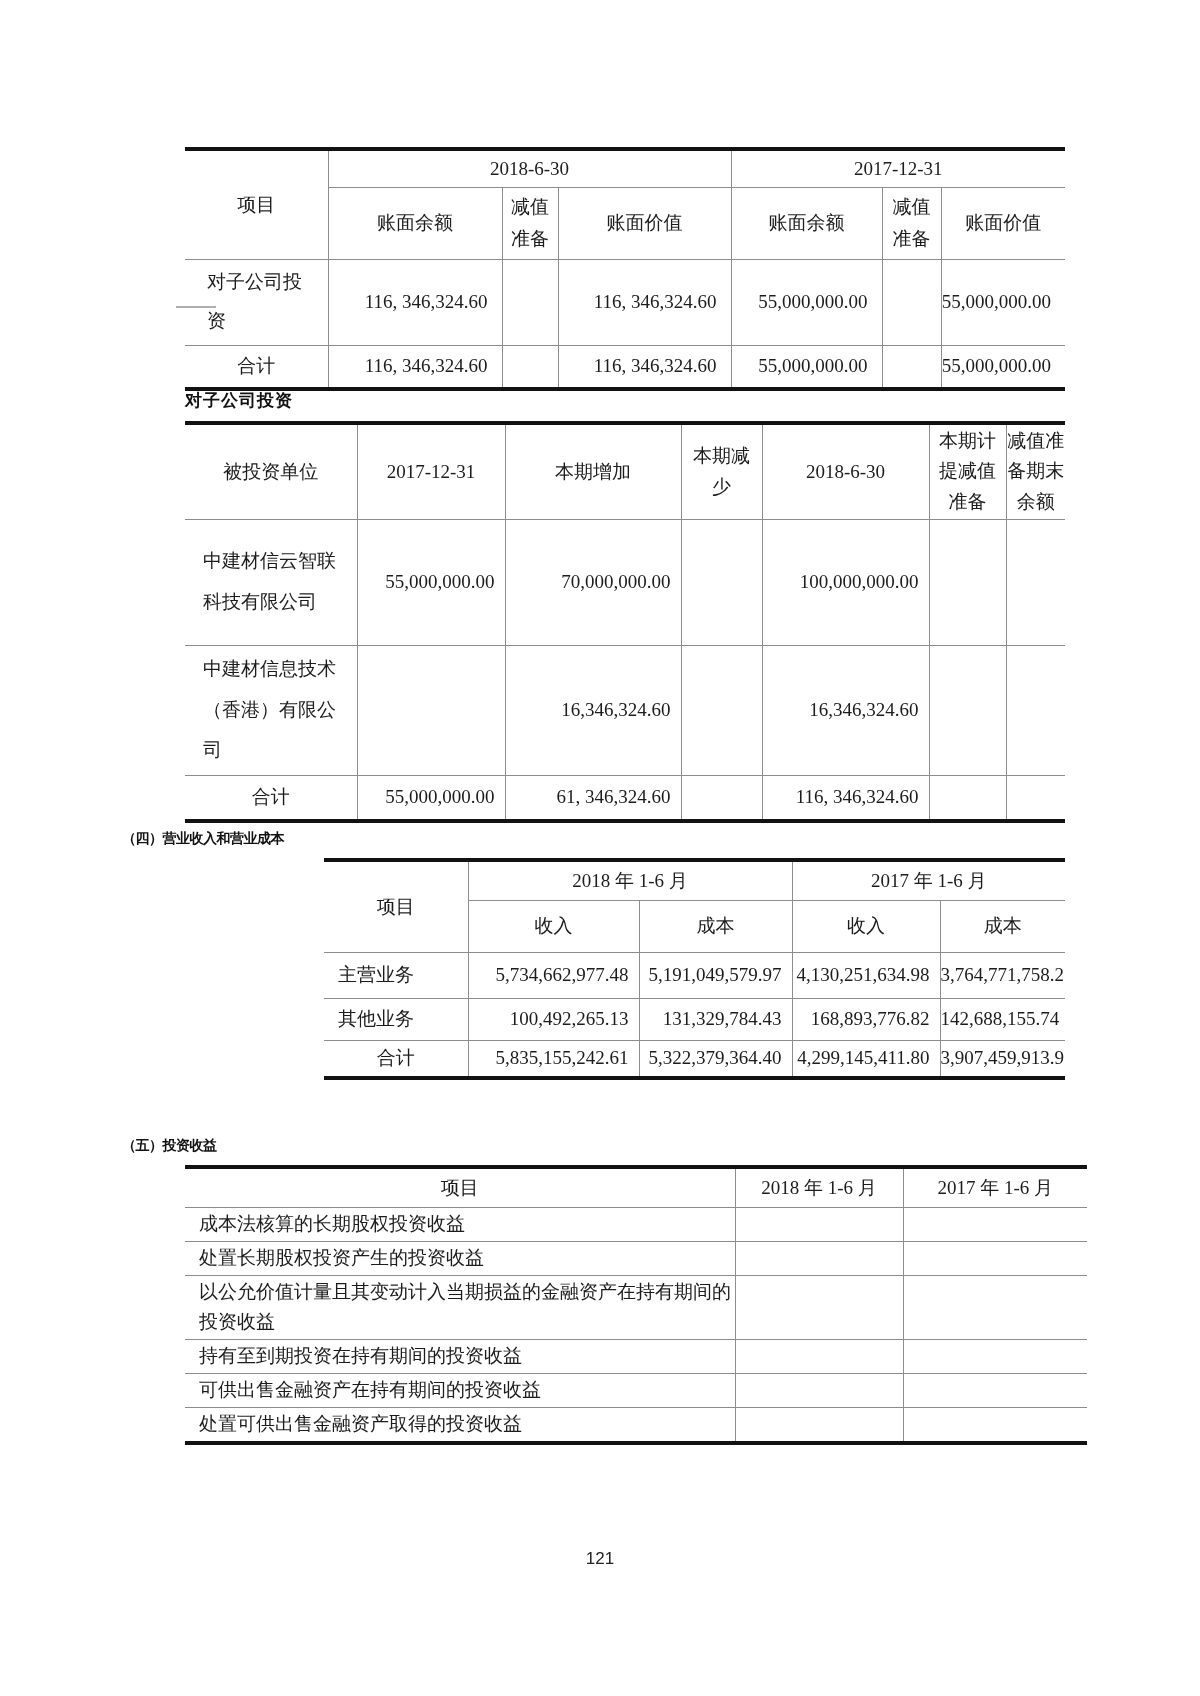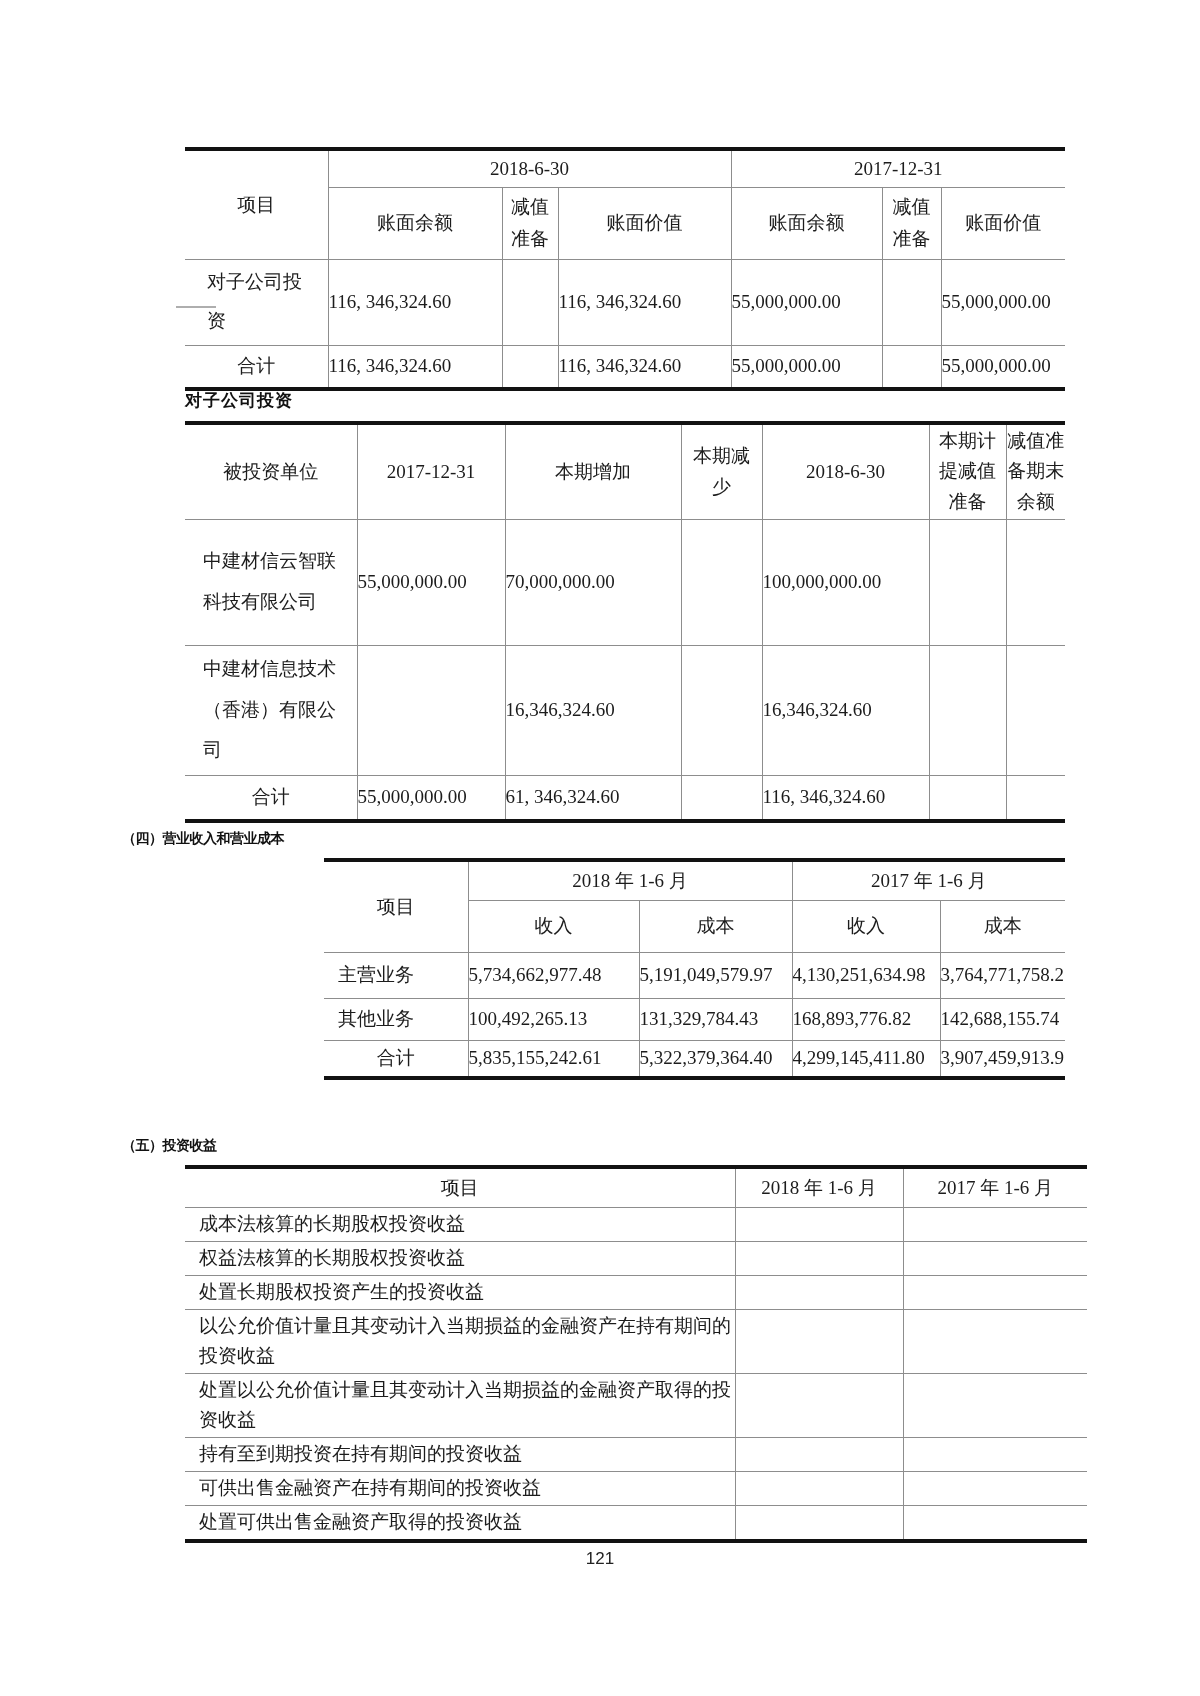--- a/index.html
+++ b/index.html
@@ -16,21 +16,21 @@
   }
   table.t th,table.t td{
     border-right:1px solid #8d8d8d;border-top:1px solid #8d8d8d;
     font-weight:normal;vertical-align:middle;padding:0;overflow:hidden;
   }
   table.t th:last-child,table.t td:last-child{border-right:none;}
   table.t tr:first-child th,table.t tr:first-child td{border-top:none;}
   .pre{white-space:pre-line;}
   .lbl{text-align:left;}
   .ctr{text-align:center;}
-  .num{}
+  .num{text-align:right;}
   
   .t1 .lbl{padding-left:22px;line-height:2.05;}
   .t1 .num{padding-right:14px;}
   .t1 th.pre{line-height:1.7;margin-top:38px;}
   
   .t2 .lbl{padding-left:18px;line-height:2.15;}
   .t2 .num{padding-right:10px;}
   .t2 th.pre{line-height:1.62;}
   
   .t3 .lbl{padding-left:14px;}
@@ -226,41 +226,30 @@
       <th class="ctr">项目</th>
       <th class="ctr">2018 年 1-6 月</th>
       <th class="ctr">2017 年 1-6 月</th>
     </tr>
     <tr style="height:34px">
       <td class="lbl">成本法核算的长期股权投资收益</td>
       <td></td>
       <td></td>
     </tr>
     <tr style="height:34px">
-      <td class="lbl">权益法核算的长期股权投资收益</td>
-      <td></td>
-      <td></td>
-    </tr>
-    <tr style="height:34px">
       <td class="lbl">处置长期股权投资产生的投资收益</td>
       <td></td>
       <td></td>
     </tr>
     <tr style="height:64px">
       <td class="lbl pre">以公允价值计量且其变动计入当期损益的金融资产在持有期间的
 投资收益</td>
       <td></td>
       <td></td>
     </tr>
-    <tr style="height:64px">
-      <td class="lbl pre">处置以公允价值计量且其变动计入当期损益的金融资产取得的投
-资收益</td>
-      <td></td>
-      <td></td>
-    </tr>
     <tr style="height:34px">
       <td class="lbl">持有至到期投资在持有期间的投资收益</td>
       <td></td>
       <td></td>
     </tr>
     <tr style="height:34px">
       <td class="lbl">可供出售金融资产在持有期间的投资收益</td>
       <td></td>
       <td></td>
     </tr>

